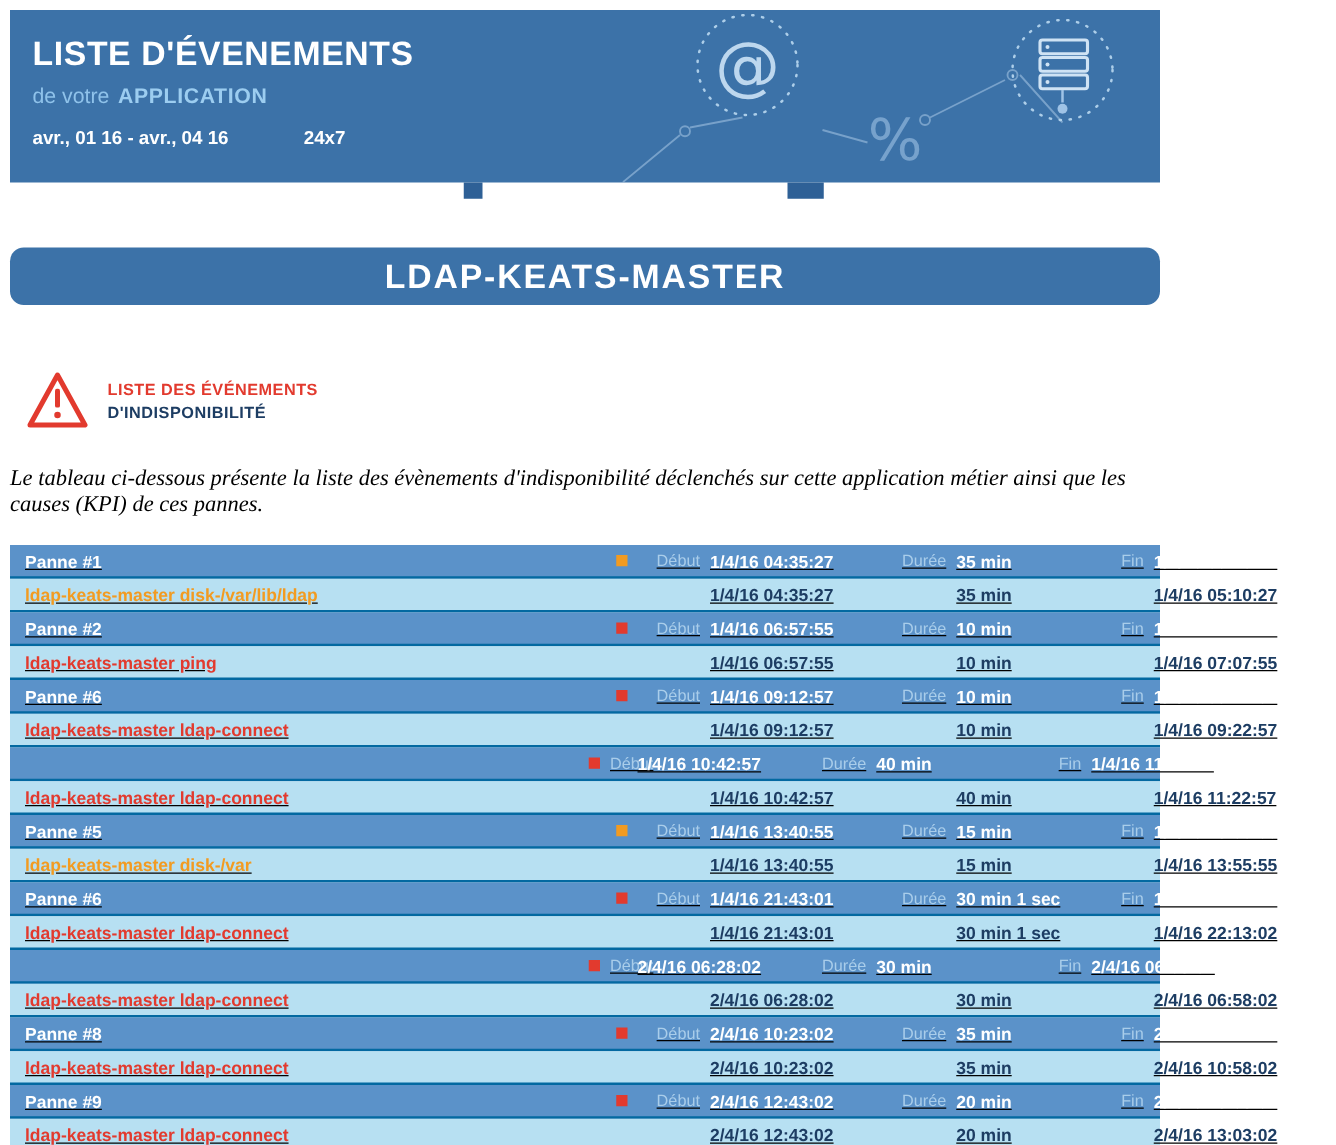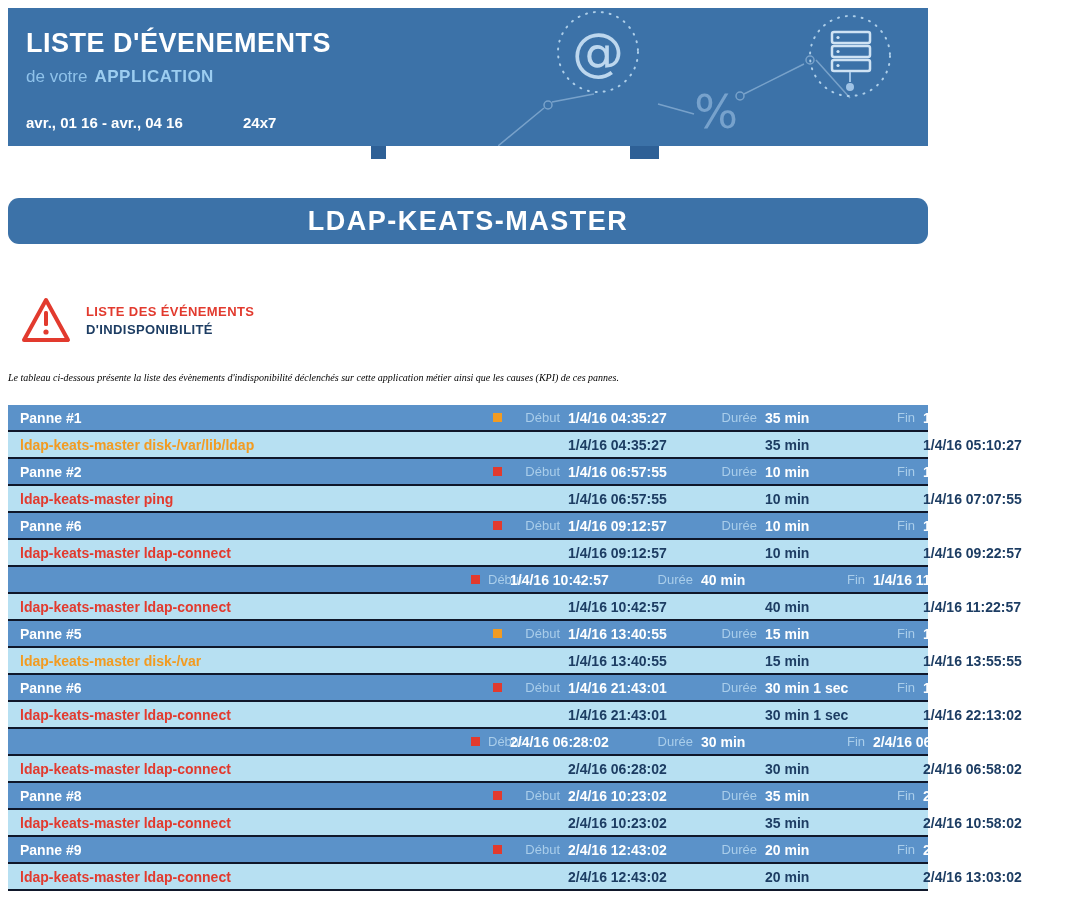--- a/index.html
+++ b/index.html
@@ -23,21 +23,21 @@
   }
   .page{position:relative;padding:8px;width:936px}
 
   
   .banner{position:relative;height:138px;background:var(--banner-blue);overflow:hidden}
   .banner-text{position:absolute;left:18px;top:20px}
   .banner-title{color:#fff;font-size:27px;font-weight:700;letter-spacing:.5px}
   .banner-subtitle{margin-top:8px;font-size:17px;color:#8fc2ea}
   .sub-prefix{font-weight:400;margin-right:7px}
   .sub-main{font-weight:700;letter-spacing:.5px;color:#9ccdf0}
-  .banner-meta{margin-top:27px;color:#fff;font-weight:700;font-size:15px}
+  .banner-meta{margin-top:15px;color:#fff;font-weight:700;font-size:15px}
   .schedule{margin-left:56px}
 
   .chevron{
     position:absolute;left:367px;top:0;width:273px;height:118px;background:#fff;
     clip-path:polygon(0 0,100% 0,100% 76%,50% 100%,0 76%);
     display:flex;align-items:center;justify-content:center;padding-bottom:22px;
   }
   .logo{display:flex;align-items:center;gap:10px}
   .logo-icon .arc-top{stroke:var(--logo-teal);stroke-width:8;fill:none;stroke-linecap:round}
   .logo-icon .arc-bottom{stroke:var(--logo-green);stroke-width:8;fill:none;stroke-linecap:round}
@@ -56,29 +56,30 @@
     display:flex;align-items:center;justify-content:center;
     font-size:27px;font-weight:700;letter-spacing:1.5px;border-radius:11px;
   }
 
   
   .warning-block{margin-top:50px;display:flex;align-items:center;gap:14px;padding-left:12px;height:52px}
   .heading-line1{color:var(--critical-red);font-weight:700;font-size:13px;letter-spacing:.4px}
   .heading-line2{color:var(--navy-text);font-weight:700;font-size:13px;letter-spacing:.4px;margin-top:3px}
 
   
-  .intro{margin-top:26px;font-family:"Liberation Serif",serif;font-style:italic;font-size:10px;color:#000}
+  .intro{margin-top:26px;font-family:"Liberation Serif",serif;font-style:italic;font-size:18px;color:#000}
 
   
   .events{margin-top:22px}
   .row{
     display:grid;
     grid-template-columns:460px 14px 50px 125px 56px 100px 42px 1fr;
-    column-gap:8px;align-items:center;height:27px;border-bottom:2px solid #0f172a;
+    column-gap:8px;align-items:center;height:27px;border-bottom:2px solid #0369a1;
     padding:0 16px 0 12px;
+    text-decoration:underline;
   }
   .row-head{background:var(--row-blue)}
   .row-detail{background:var(--row-light)}
   .name{color:#fff;font-weight:700;font-size:14px;white-space:nowrap}
   .dot{width:9px;height:9px;justify-self:end}
   .lbl{text-align:right;color:var(--label-blue);font-size:13px;white-space:nowrap}
   .val{font-size:14px;font-weight:700;white-space:nowrap}
   .row-head .val{color:#fff}
   .row-detail .val{color:var(--navy-text)}
   .kpi{font-weight:700;font-size:14px;white-space:nowrap}

